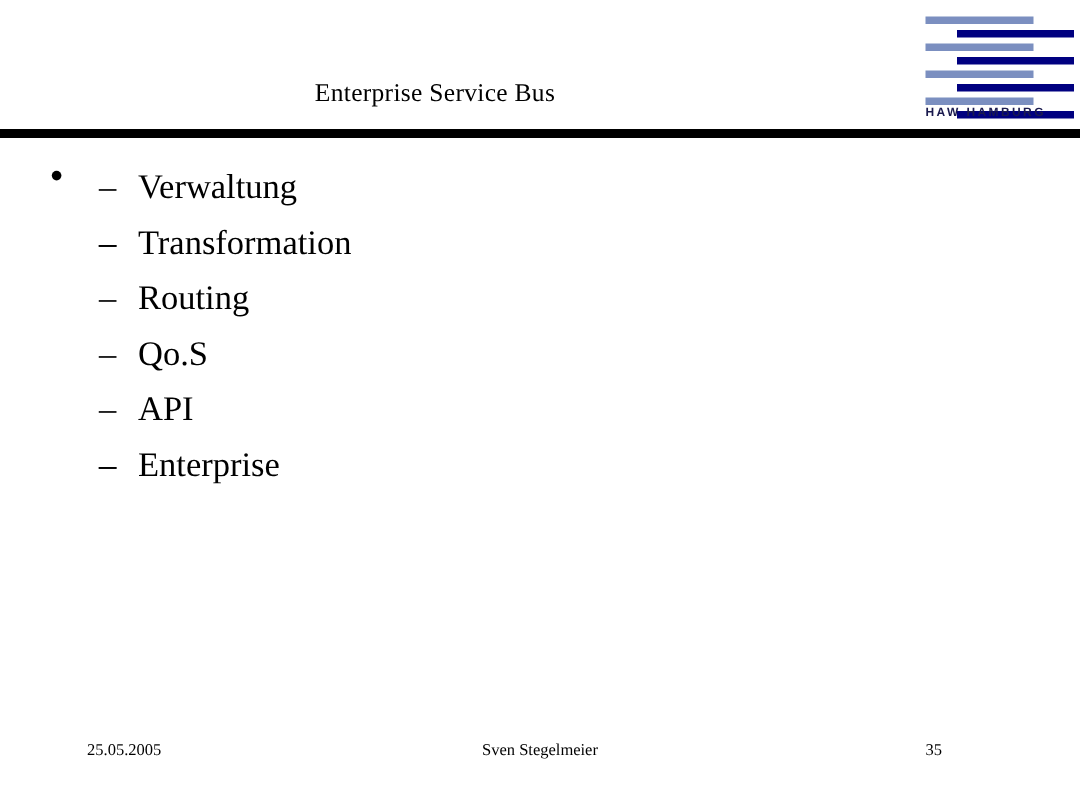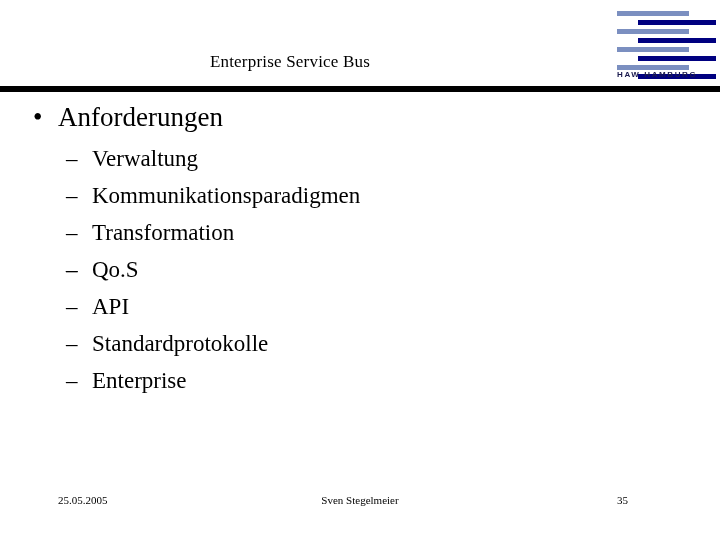--- a/index.html
+++ b/index.html
@@ -207,57 +207,55 @@
     </div>
 
   </div>
 
   <div id="header-rule"></div>
 
   <div id="slide-body">
 
     <div class="level1-item">
       <span class="marker">•</span>
-      <span>Anforderungen</span>
     </div>
 
     <ul class="level2-list">
 
       <li class="level2-item">
         <span class="marker">–</span>
         <span>Verwaltung</span>
       </li>
 
       <li class="level2-item">
         <span class="marker">–</span>
-        <span>Kommunikationsparadigmen</span>
       </li>
 
       <li class="level2-item">
         <span class="marker">–</span>
         <span>Transformation</span>
       </li>
 
       <li class="level2-item">
         <span class="marker">–</span>
+        <span>Routing</span>
       </li>
 
       <li class="level2-item">
         <span class="marker">–</span>
         <span>Qo.S</span>
       </li>
 
       <li class="level2-item">
         <span class="marker">–</span>
         <span>API</span>
       </li>
 
       <li class="level2-item">
         <span class="marker">–</span>
-        <span>Standardprotokolle</span>
       </li>
 
       <li class="level2-item">
         <span class="marker">–</span>
         <span>Enterprise</span>
       </li>
 
     </ul>
 
   </div>

